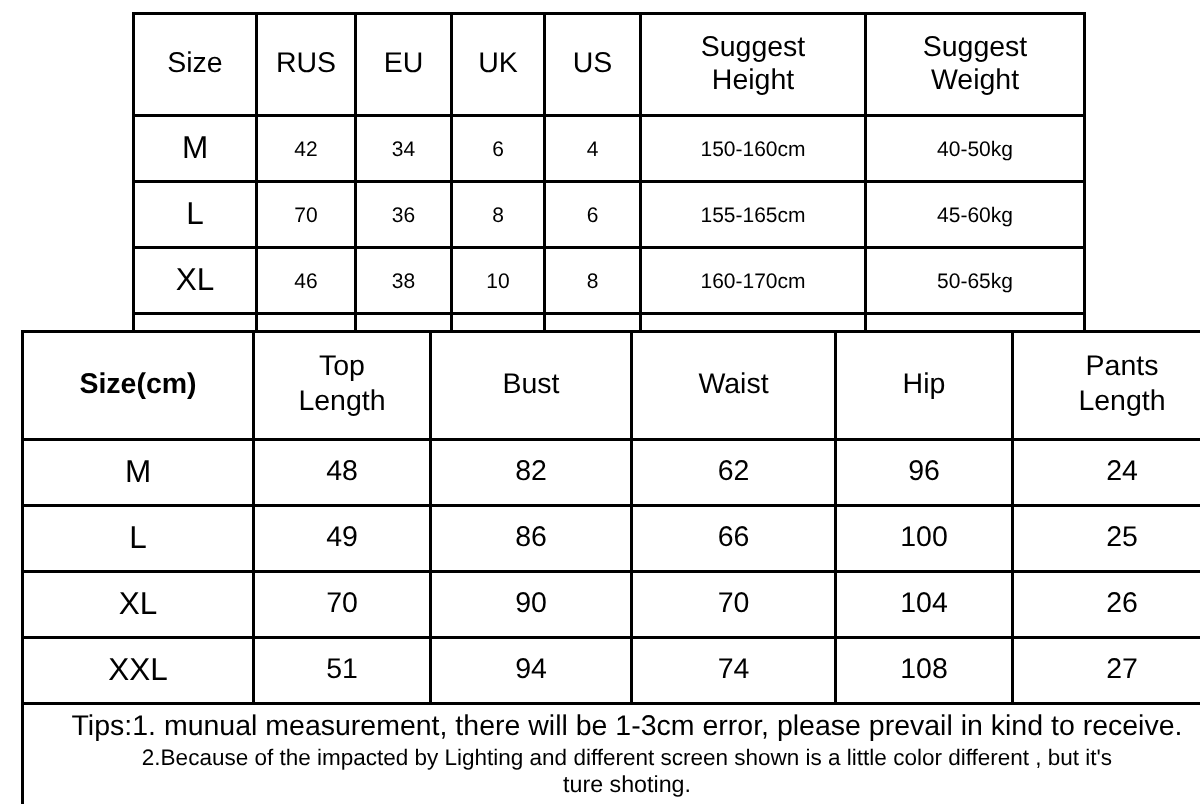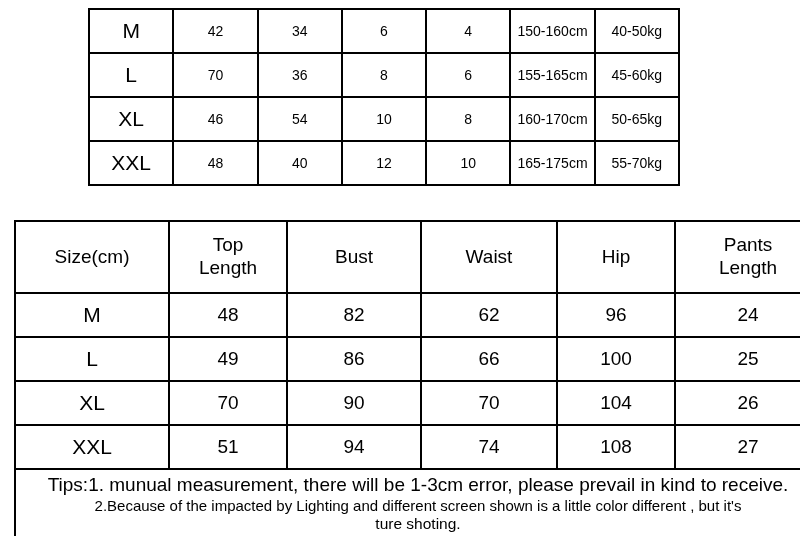--- a/index.html
+++ b/index.html
@@ -72,21 +72,21 @@
     font-size: 19px;
     padding: 4px 2px;
     line-height: 1.2;
   }
   table.t2 tr.head td {
     height: 62px;
   }
   table.t2 tr.body td {
     height: 34px;
   }
-  .t2 .c-sz   { width: 148px; }
+  .t2 .c-sz   { width: 148px; font-weight: bold; }
   .t2 .c-top  { width: 112px; margin-left: 25px; }
   .t2 .c-bust { width: 128px; }
   .t2 .c-waist{ width: 130px; }
   .t2 .c-hip  { width: 112px; }
   .t2 .c-pl   { width: 140px; }
   .t2 .sizelabel { font-size: 21px; }
 
   .tips-cell {
     border: 2px solid #000000;
     border-top: 2px solid #000000;
@@ -103,20 +103,35 @@
   .tips-line.l3 { font-size: 15.5px; }
 </style>
 </head>
 <body>
 
 <div class="page">
 
   <div class="table1-wrap">
     <table class="t1">
       <tbody>
+          <tr class="head">
+        <td class="c-size">Size</td>
+        <td class="c-rus">RUS</td>
+        <td class="c-eu">EU</td>
+        <td class="c-uk">UK</td>
+        <td class="c-us">US</td>
+        <td class="c-h">
+          <span>Suggest</span><br>
+          <span>Height</span>
+        </td>
+        <td class="c-w">
+          <span>Suggest</span><br>
+          <span>Weight</span>
+        </td>
+      </tr>
 
       <tr class="body">
         <td class="sizelabel">M</td>
         <td>42</td>
         <td>34</td>
         <td>6</td>
         <td>4</td>
         <td>150-160cm</td>
         <td>40-50kg</td>
       </tr>
@@ -127,21 +142,21 @@
         <td>36</td>
         <td>8</td>
         <td>6</td>
         <td>155-165cm</td>
         <td>45-60kg</td>
       </tr>
 
       <tr class="body">
         <td class="sizelabel">XL</td>
         <td>46</td>
-        <td>54</td>
+        <td>38</td>
         <td>10</td>
         <td>8</td>
         <td>160-170cm</td>
         <td>50-65kg</td>
       </tr>
 
       <tr class="body">
         <td class="sizelabel">XXL</td>
         <td>48</td>
         <td>40</td>

